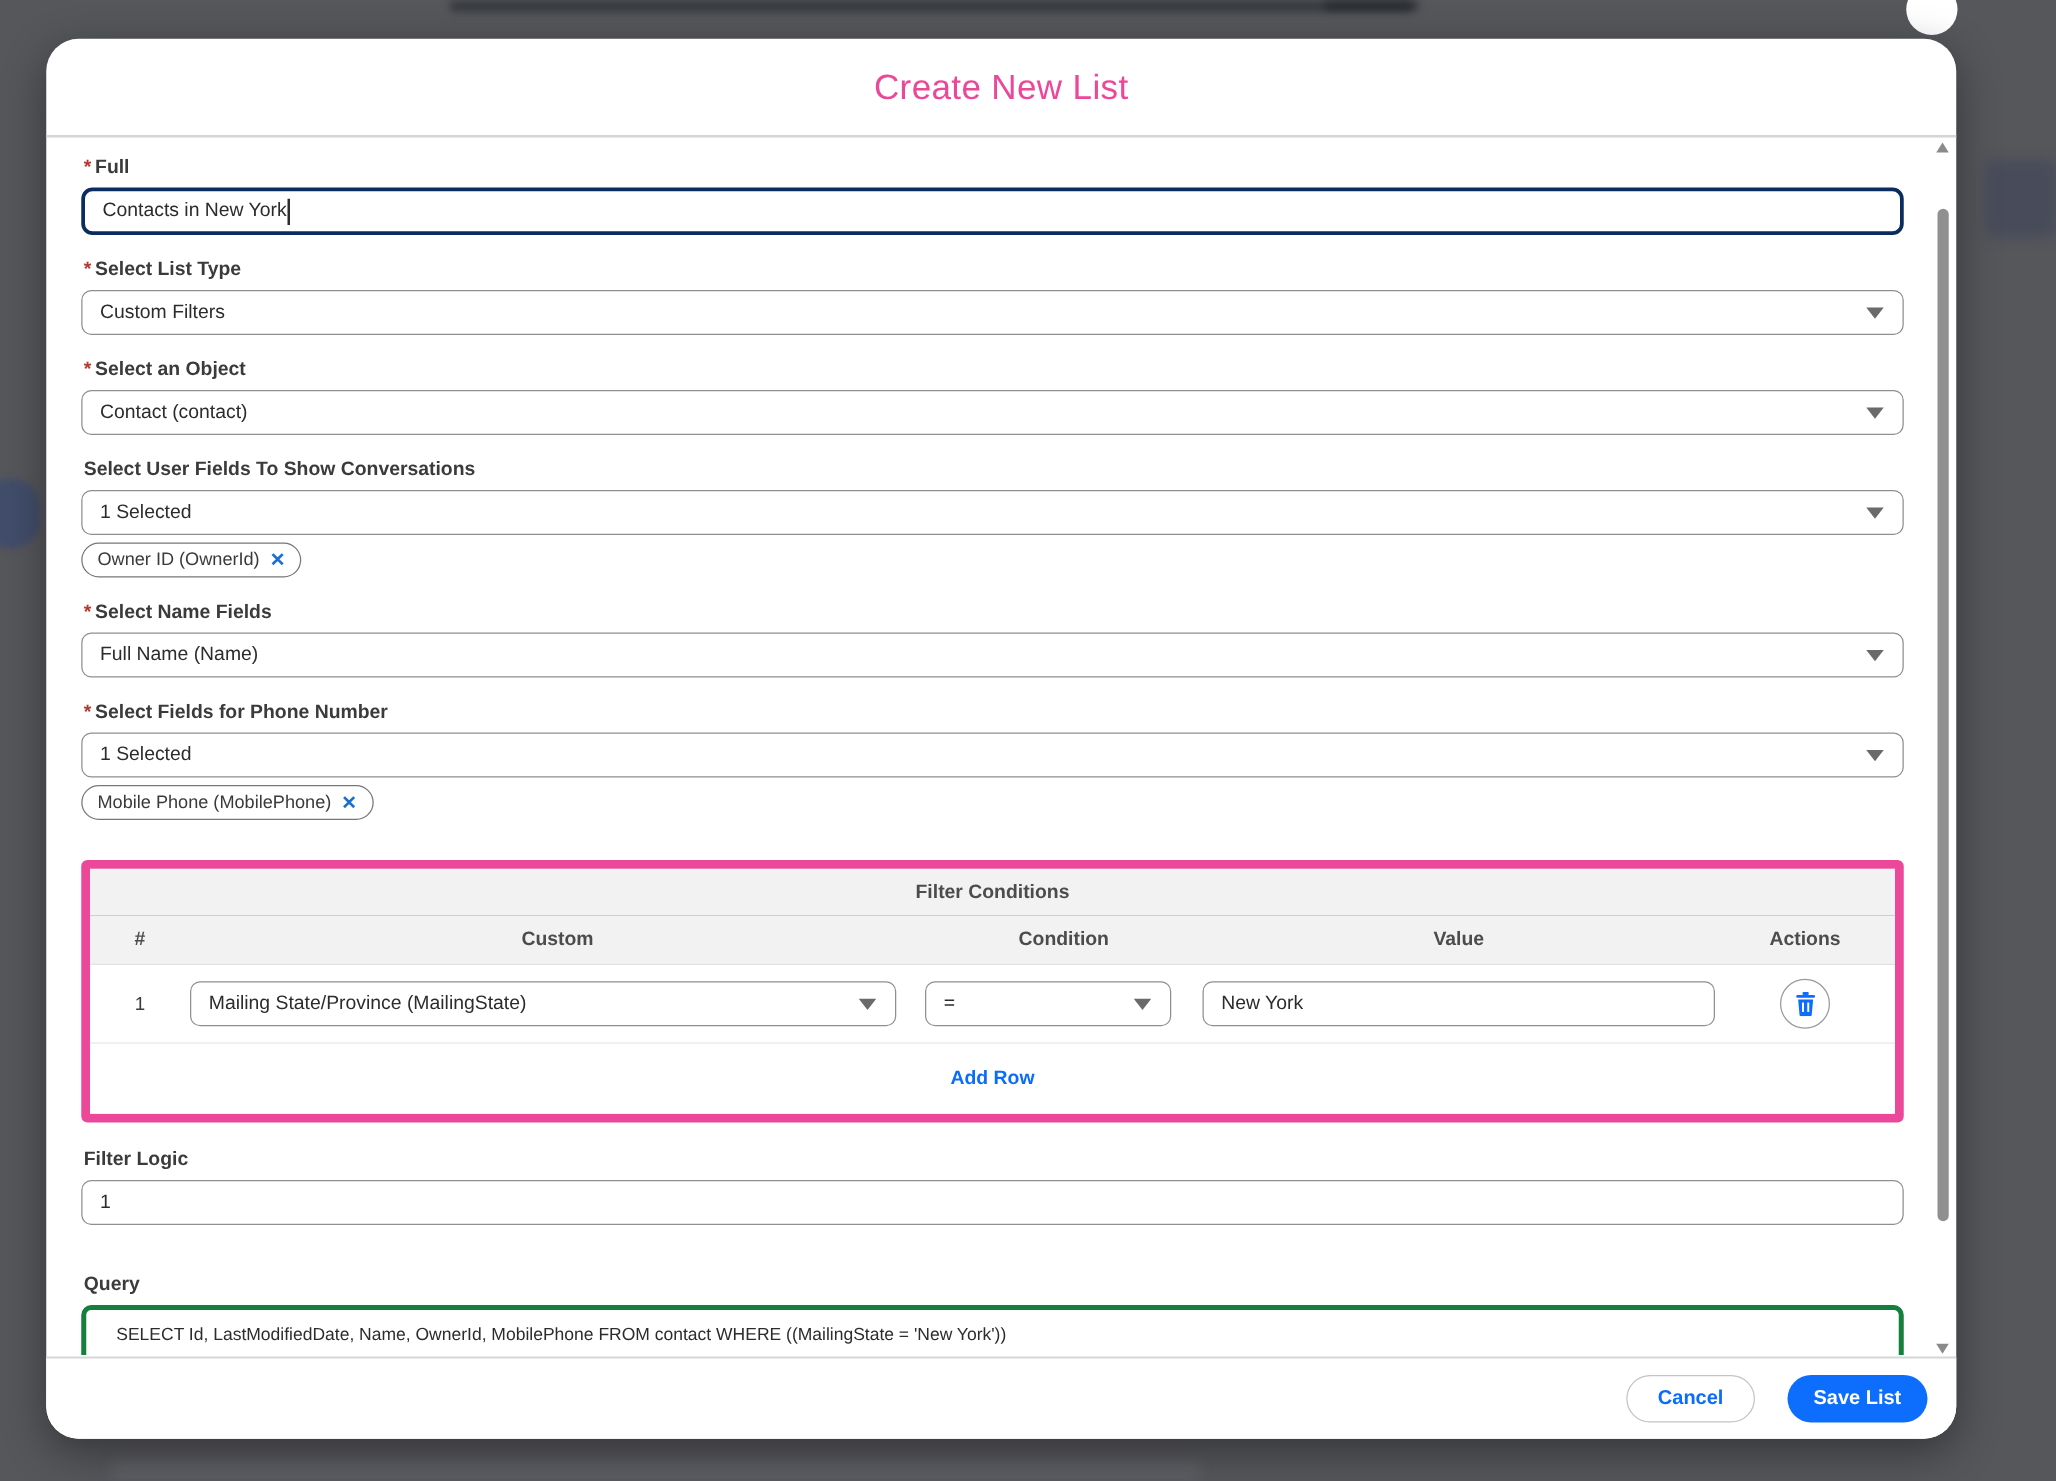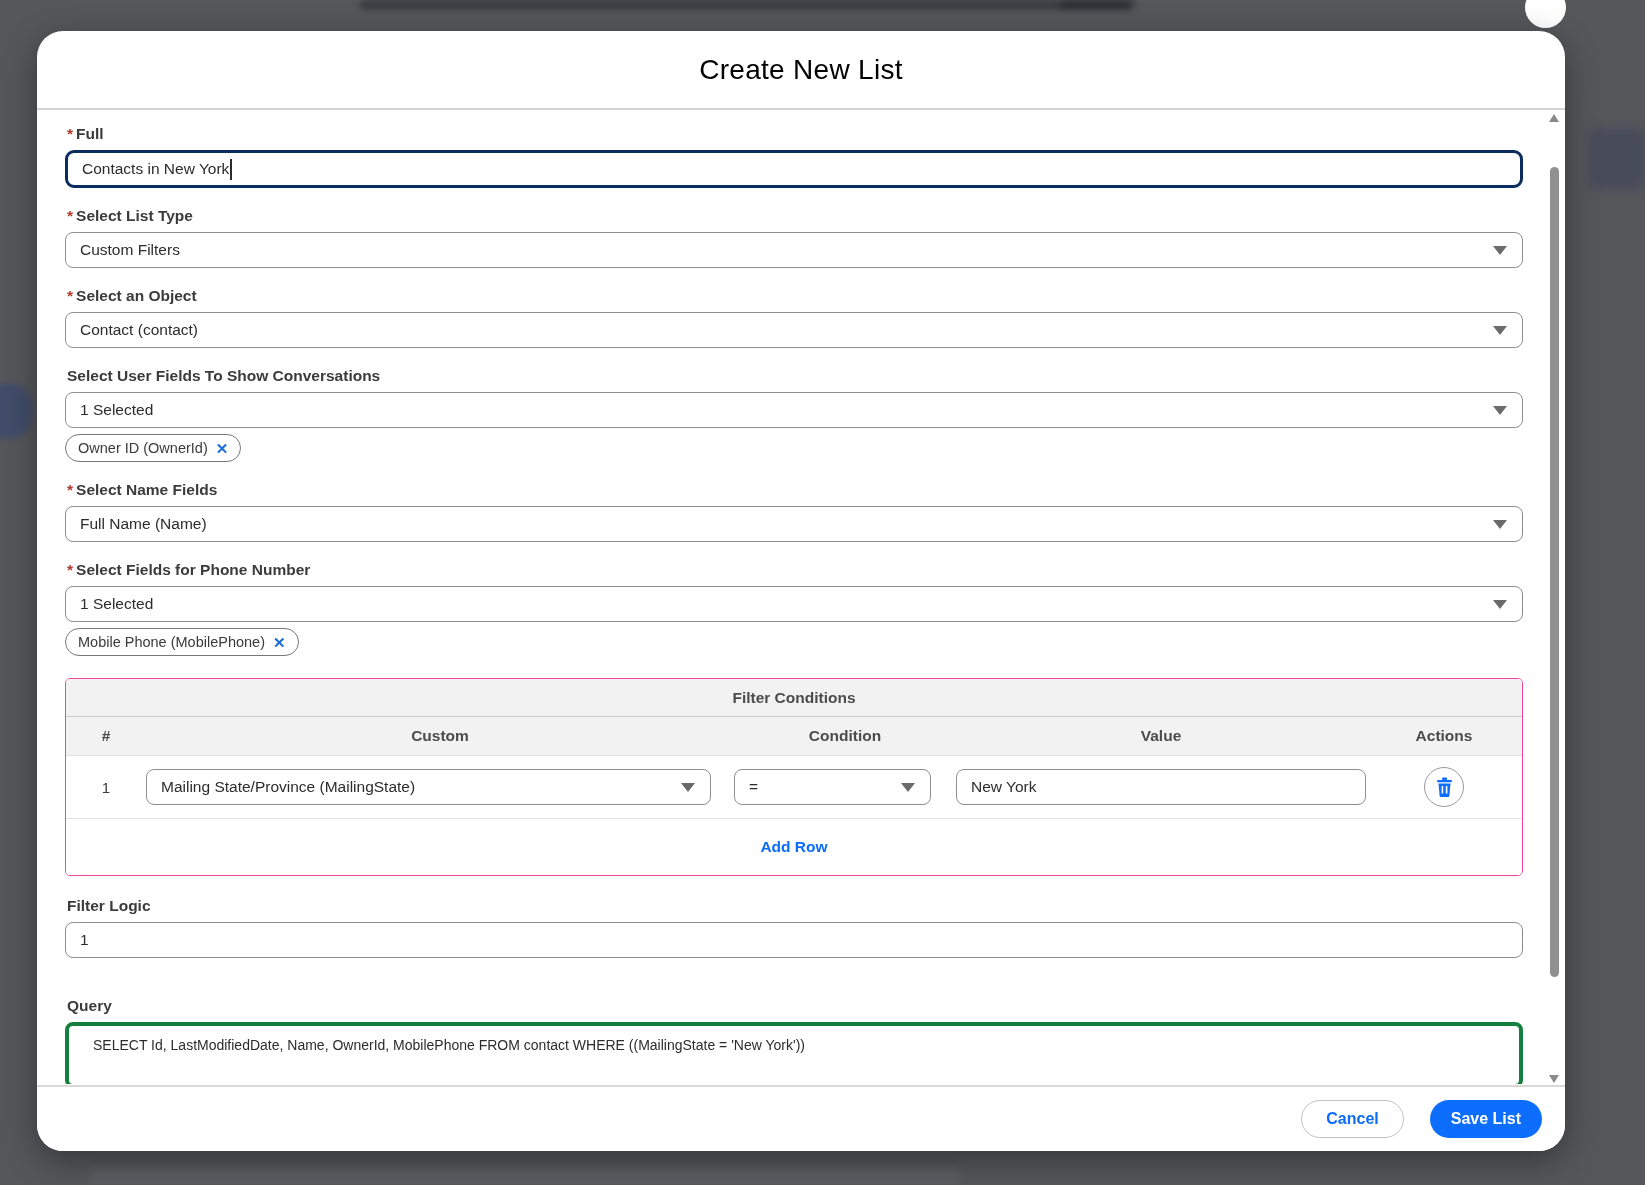--- a/index.html
+++ b/index.html
@@ -23,21 +23,21 @@
   
   .modal {
     position:absolute; left:37px; top:31px; width:1528px; height:1120px;
     background:#ffffff; border-radius:26px;
     box-shadow:0 10px 34px rgba(0,0,0,.38);
   }
   .modal-header {
     height:79px; display:flex; align-items:center; justify-content:center;
     border-bottom:2px solid #d4d4d4;
   }
-  .modal-title { font-size:28px; font-weight:400; color:#000000; letter-spacing:.3px; }
+  .modal-title { font-size:28px; font-weight:400; color:#ec4899; letter-spacing:.3px; }
 
   .modal-body {
     position:relative;
     padding:14px 42px 0 28px;
     height:974px;
     overflow:hidden;
   }
 
   .form-label {
     display:block; font-size:15.5px; font-weight:700; color:#3b3b3b;
@@ -69,21 +69,21 @@
   .pill {
     display:inline-flex; align-items:center; gap:8px;
     height:28px; margin-top:6px; padding:0 12px;
     border:1px solid #777777; border-radius:15px;
     font-size:14.5px; color:#3a3a3a; background:#fff;
   }
   .pill-x { color:#1a6fd4; font-size:15px; font-weight:700; cursor:pointer; line-height:1; }
 
   
   .ftable {
-    margin-top:22px; border:1px solid #ec4899; border-radius:5px; overflow:hidden;
+    margin-top:32px; border:7px solid #ec4899; border-radius:5px; overflow:hidden;
   }
   .ftable-title {
     height:38px; background:#f2f2f2; display:flex; align-items:center; justify-content:center;
     font-size:15.5px; font-weight:600; color:#4c4c4c;
     border-bottom:1px solid #cfcfcf;
   }
   .ftable-cols, .ftable-row {
     display:grid; grid-template-columns:80px 588px 222px 410px 1fr;
     align-items:center;
   }

